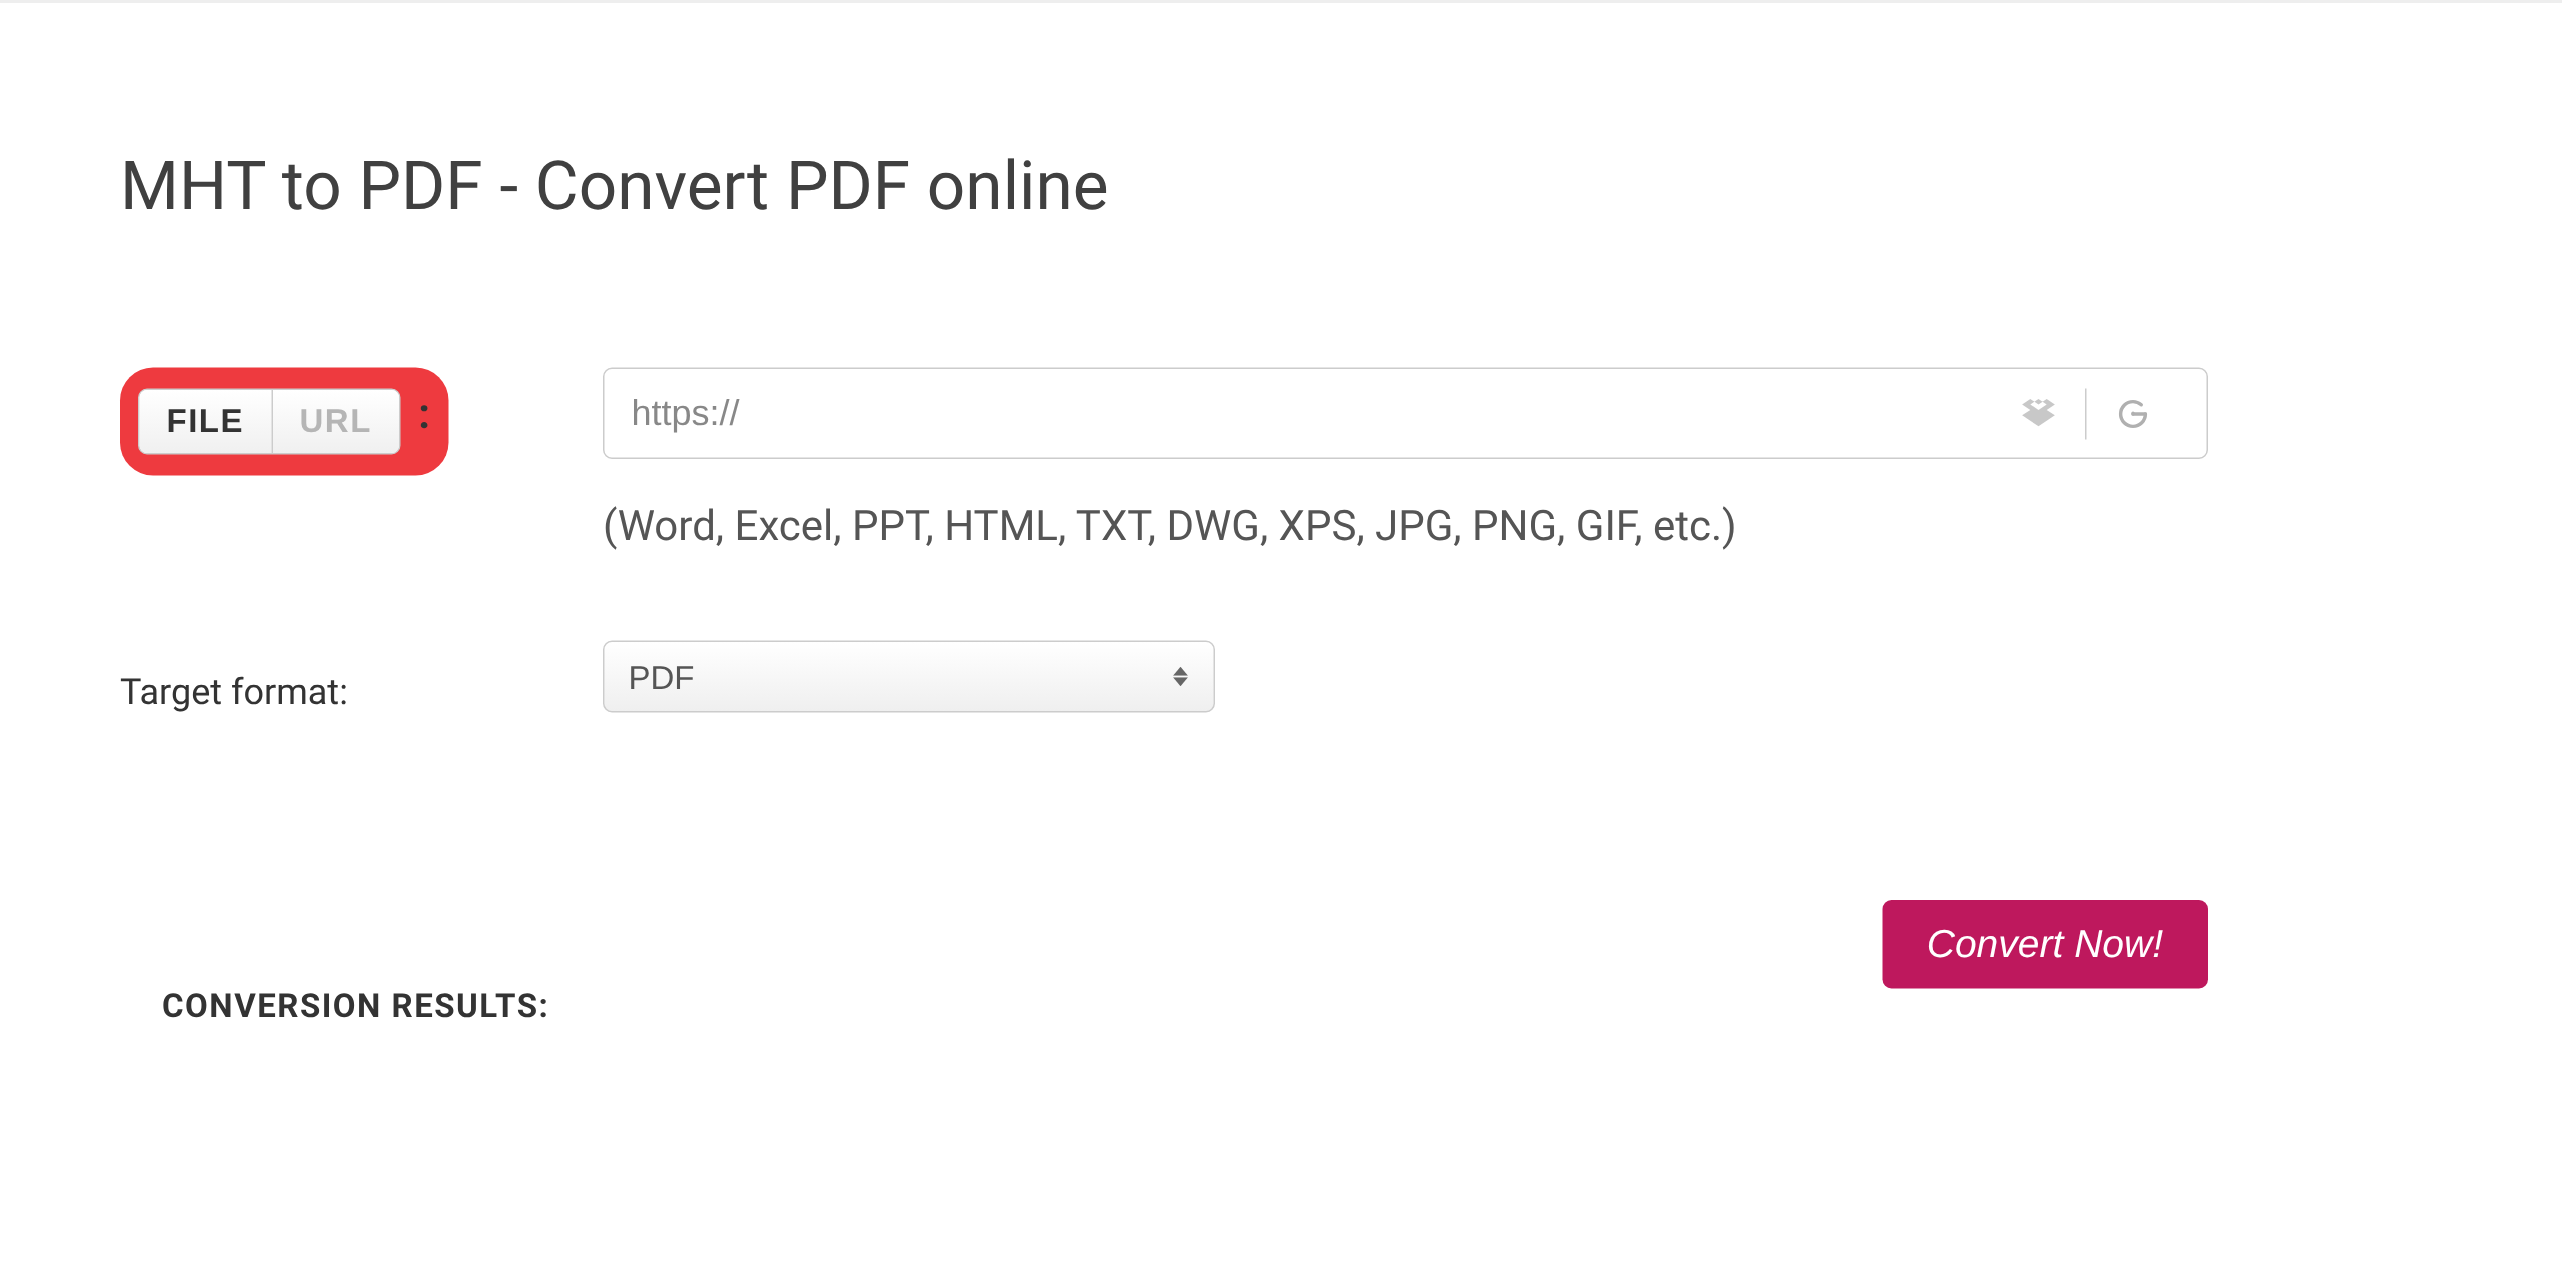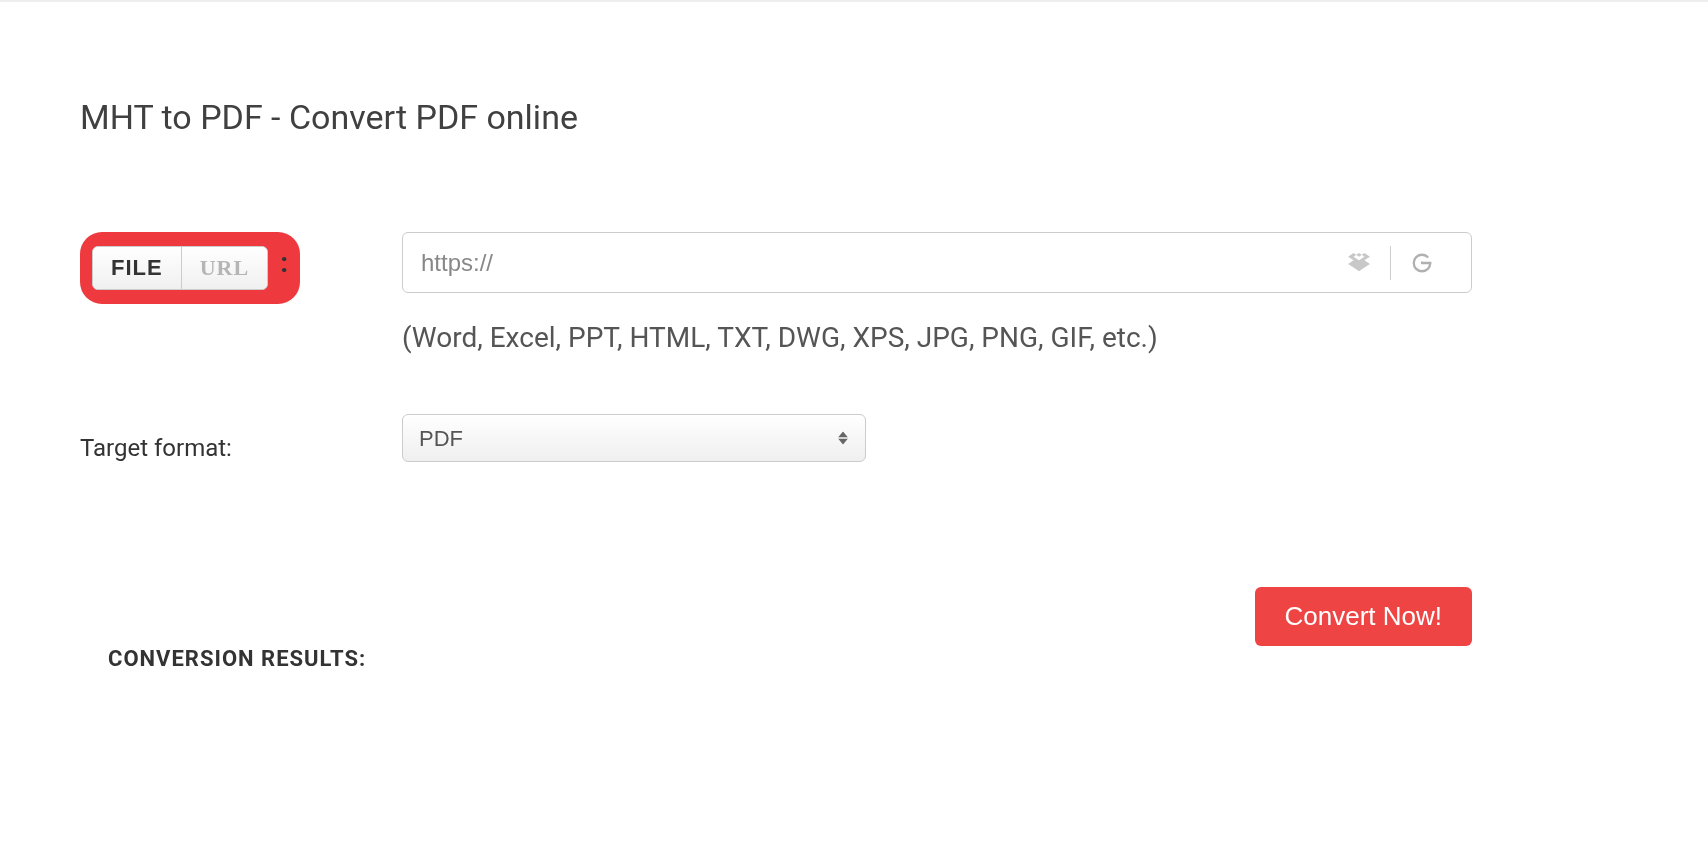--- a/index.html
+++ b/index.html
@@ -26,21 +26,21 @@
       position: absolute;
       left: 0;
       right: 0;
       height: 5px;
       top: -3px;
     }
     .content {
       padding: 95px 80px 0 80px;
     }
     h1.page-title {
-      font-size: 34px;
+      font-size: 45px;
       font-weight: 400;
       color: #404040;
       margin-bottom: 95px;
     }
     .row {
       display: flex;
       align-items: flex-start;
       margin-bottom: 18px;
     }
     .label-col {
@@ -73,21 +73,20 @@
       font-weight: 700;
       letter-spacing: 1px;
       background: linear-gradient(#ffffff, #f0f0f0);
       border: none;
       cursor: pointer;
       color: #333;
     }
     .toggle-btn.inactive {
       color: #b5b5b5;
       border-left: 1px solid #ccc;
-      font-family: Liberation Serif, serif;
     }
     .colon {
       font-size: 28px;
       font-weight: 700;
       color: #333;
       margin-left: 12px;
     }
     .url-input-wrap {
       position: relative;
       display: flex;
@@ -140,21 +139,21 @@
       display: flex;
       align-items: flex-end;
     }
     .format-label {
       font-size: 24px;
       color: #333;
       width: 322px;
     }
     .select-wrap {
       position: relative;
-      width: 464px;
+      width: 408px;
     }
     .format-select {
       width: 100%;
       height: 48px;
       padding: 0 40px 0 16px;
       font-size: 22px;
       color: #555;
       border: 1px solid #ccc;
       border-radius: 6px;
       background: linear-gradient(#ffffff, #efefef);
@@ -173,27 +172,28 @@
       gap: 1px;
       color: #666;
     }
     .convert-row {
       display: flex;
       justify-content: flex-end;
       margin-top: 125px;
       max-width: 1392px;
     }
     .convert-btn {
-      background: #ef4444;
+      background: #be185d;
       color: #fff;
       border: none;
       border-radius: 6px;
       font-size: 26px;
       padding: 14px 30px;
       cursor: pointer;
+      font-style: italic;
     }
     .results-heading {
       font-size: 22px;
       font-weight: 700;
       letter-spacing: 1px;
       color: #333;
       margin-left: 28px;
     }
   </style>
 </head>

